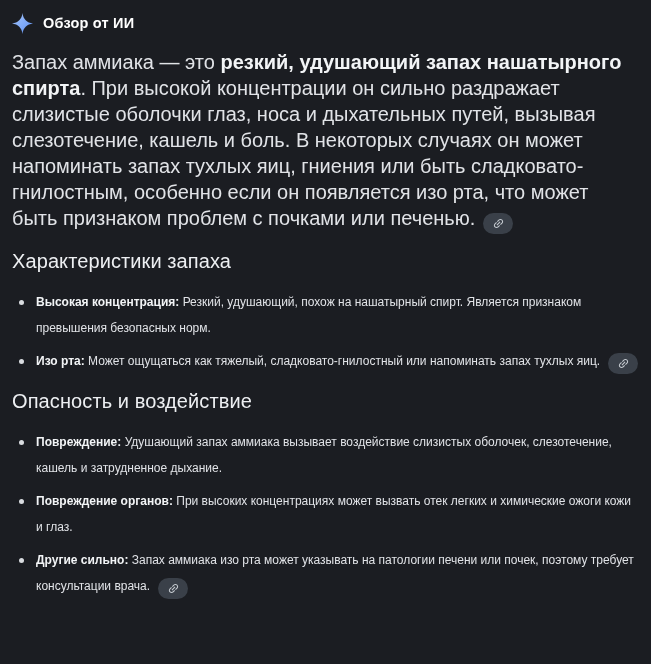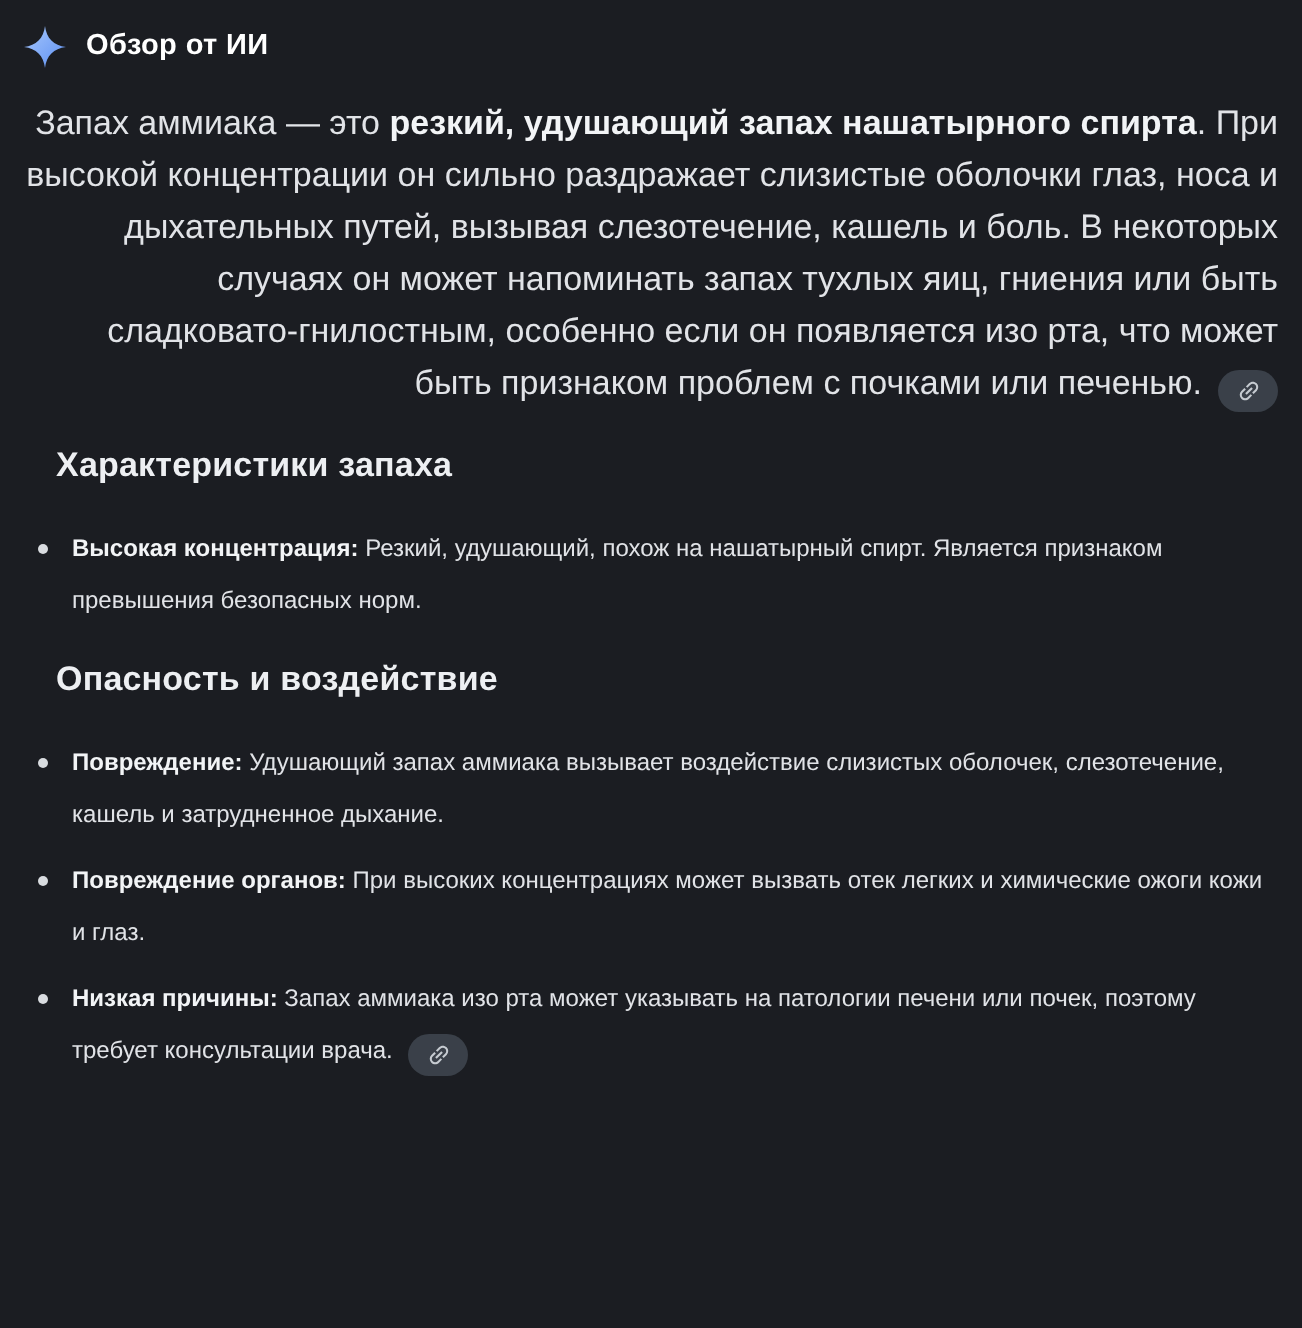--- a/index.html
+++ b/index.html
@@ -22,25 +22,25 @@
     color:var(--text);
     -webkit-font-smoothing:antialiased;
   }
   .panel{box-sizing:border-box;width:651px;height:576px;padding:12px 12px 0;}
   .header{display:flex;align-items:center;gap:10px;height:22px;}
   .sparkle{width:21px;height:21px;display:block;flex:0 0 auto;}
   .header-title{
     font-size:14.5px;font-weight:700;color:var(--title);letter-spacing:.2px;line-height:22px;
   }
   .intro{
-    margin:15px 0 0;font-size:17px;line-height:26px;color:var(--text);text-align:right;
+    margin:15px 0 0;font-size:20px;line-height:26px;color:var(--text);
   }
   .b{font-weight:700;color:var(--textBold);}
   .section-heading{
-    margin:13px 16px 0;font-size:17px;line-height:28px;font-weight:700;color:var(--heading);
+    margin:13px 0 0;font-size:20px;line-height:28px;font-weight:400;color:var(--heading);
     letter-spacing:.1px;
   }
   ul.bullet-list{list-style:none;margin:14px 0 0;padding:0;}
   ul.bullet-list li{
     position:relative;padding-left:24px;margin:0 0 7px;
     font-size:12px;line-height:26px;color:var(--text);
   }
   ul.bullet-list li::before{
     content:"";position:absolute;left:7px;top:11px;width:5px;height:5px;border-radius:50%;
     background:var(--bullet);
@@ -72,25 +72,30 @@
   <div>
     <p class="intro"><span>Запах аммиака — это </span><span class="b">резкий, удушающий запах нашатырного спирта</span><span>. При высокой концентрации он сильно раздражает слизистые оболочки глаз, носа и дыхательных путей, вызывая слезотечение, кашель и боль. В некоторых случаях он может напоминать запах тухлых яиц, гниения или быть сладковато-гнилостным, особенно если он появляется изо рта, что может быть признаком проблем с почками или печенью.</span><span class="chip" role="button" tabindex="0">
     <svg viewBox="0 0 24 24" width="13" height="13" aria-hidden="true">
       <path fill="currentColor" d="M3.9 12c0-1.71 1.39-3.1 3.1-3.1h4V7H7c-2.76 0-5 2.24-5 5s2.24 5 5 5h4v-1.9H7c-1.71 0-3.1-1.39-3.1-3.1zM8 13h8v-2H8v2zm9-6h-4v1.9h4c1.71 0 3.1 1.39 3.1 3.1s-1.39 3.1-3.1 3.1h-4V17h4c2.76 0 5-2.24 5-5s-2.24-5-5-5z"></path>
     </svg>
   </span></p>
 
   <div class="section-heading">Характеристики запаха</div>
       <ul class="bullet-list">
         <li class="bullet-item"><span class="b">Высокая концентрация:</span> <span> Резкий, удушающий, похож на нашатырный спирт. Является признаком превышения безопасных норм.</span></li>
+        <li class="bullet-item"><span class="b">Изо рта:</span> <span> Может ощущаться как тяжелый, сладковато-гнилостный или напоминать запах тухлых яиц.</span><span class="chip" role="button" tabindex="0">
+    <svg viewBox="0 0 24 24" width="13" height="13" aria-hidden="true">
+      <path fill="currentColor" d="M3.9 12c0-1.71 1.39-3.1 3.1-3.1h4V7H7c-2.76 0-5 2.24-5 5s2.24 5 5 5h4v-1.9H7c-1.71 0-3.1-1.39-3.1-3.1zM8 13h8v-2H8v2zm9-6h-4v1.9h4c1.71 0 3.1 1.39 3.1 3.1s-1.39 3.1-3.1 3.1h-4V17h4c2.76 0 5-2.24 5-5s-2.24-5-5-5z"></path>
+    </svg>
+  </span></li>
       </ul>
       <div class="section-heading">Опасность и воздействие</div>
       <ul class="bullet-list">
         <li class="bullet-item"><span class="b">Повреждение:</span> <span> Удушающий запах аммиака вызывает воздействие слизистых оболочек, слезотечение, кашель и затрудненное дыхание.</span></li>
         <li class="bullet-item"><span class="b">Повреждение органов:</span> <span> При высоких концентрациях может вызвать отек легких и химические ожоги кожи и глаз.</span></li>
-        <li class="bullet-item"><span class="b">Низкая причины:</span> <span> Запах аммиака изо рта может указывать на патологии печени или почек, поэтому требует консультации врача.</span><span class="chip" role="button" tabindex="0">
+        <li class="bullet-item"><span class="b">Другие сильно:</span> <span> Запах аммиака изо рта может указывать на патологии печени или почек, поэтому требует консультации врача.</span><span class="chip" role="button" tabindex="0">
     <svg viewBox="0 0 24 24" width="13" height="13" aria-hidden="true">
       <path fill="currentColor" d="M3.9 12c0-1.71 1.39-3.1 3.1-3.1h4V7H7c-2.76 0-5 2.24-5 5s2.24 5 5 5h4v-1.9H7c-1.71 0-3.1-1.39-3.1-3.1zM8 13h8v-2H8v2zm9-6h-4v1.9h4c1.71 0 3.1 1.39 3.1 3.1s-1.39 3.1-3.1 3.1h-4V17h4c2.76 0 5-2.24 5-5s-2.24-5-5-5z"></path>
     </svg>
   </span></li>
       </ul>
     </div>
 </div>
 
 </body></html>

